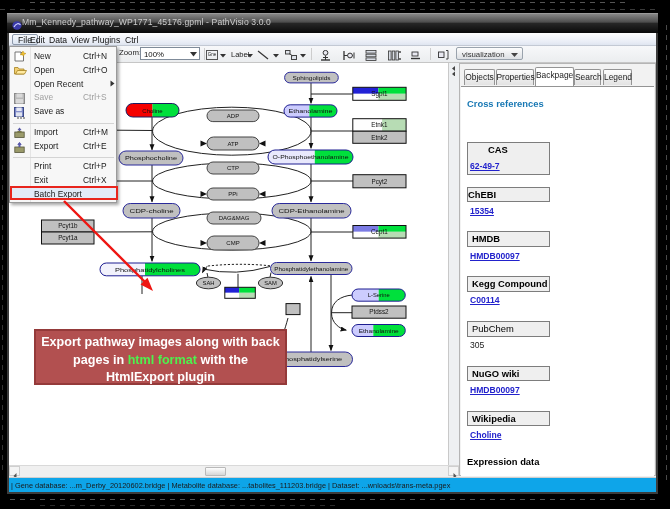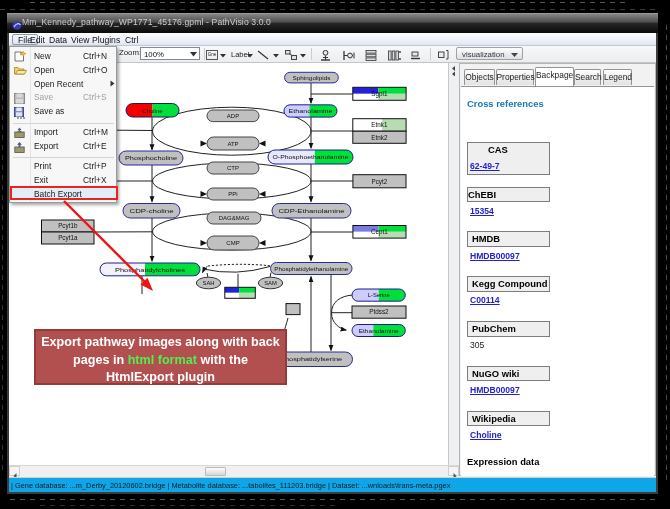--- a/index.html
+++ b/index.html
@@ -386,21 +386,21 @@
   <div class="abs" style="left:1px;top:21.5px;width:193px;height:389px;background:#fff;border-top:1px solid #949494;">
     <div class="abs" style="left:6px;top:11px;font-size:9.4px;font-weight:bold;color:#1878b4;">Cross references</div>
     <div class="abs" style="left:6px;top:55.2px;width:83px;height:33px;border:1px solid #7d7d7d;background:#efefef;box-sizing:border-box;font-size:9.4px;font-weight:bold;color:#000;line-height:14px;padding-left:20px;">CAS</div>
     <div class="abs" style="left:9px;top:74.3px;font-size:8.6px;font-weight:bold;color:#2222cc;text-decoration:underline;">62-49-7</div>
     <div class="abs" style="left:6px;top:100.1px;width:83px;height:15.5px;border:1px solid #7d7d7d;background:#efefef;box-sizing:border-box;font-size:9.4px;font-weight:bold;color:#000;line-height:14px;">ChEBI</div>
     <div class="abs" style="left:9px;top:119.2px;font-size:8.6px;font-weight:bold;color:#2222cc;text-decoration:underline;">15354</div>
     <div class="abs" style="left:6px;top:144.9px;width:83px;height:15.5px;border:1px solid #7d7d7d;background:#efefef;box-sizing:border-box;font-size:9.4px;font-weight:bold;color:#000;line-height:14px;padding-left:4px;">HMDB</div>
     <div class="abs" style="left:9px;top:164.0px;font-size:8.6px;font-weight:bold;color:#2222cc;text-decoration:underline;">HMDB00097</div>
     <div class="abs" style="left:6px;top:189.8px;width:83px;height:15.5px;border:1px solid #7d7d7d;background:#efefef;box-sizing:border-box;font-size:9.4px;font-weight:bold;color:#000;line-height:14px;padding-left:4px;">Kegg Compound</div>
     <div class="abs" style="left:9px;top:208.8px;font-size:8.6px;font-weight:bold;color:#2222cc;text-decoration:underline;">C00114</div>
-    <div class="abs" style="left:6px;top:234.6px;width:83px;height:15.5px;border:1px solid #7d7d7d;background:#efefef;box-sizing:border-box;font-size:9.4px;font-weight:bold;color:#000;line-height:14px;padding-left:4px;">PubChem</div>
+    <div class="abs" style="left:6px;top:234.6px;width:83px;height:15.5px;border:1px solid #7d7d7d;background:#efefef;box-sizing:border-box;font-size:9.4px;font-weight:normal;color:#000;line-height:14px;padding-left:4px;">PubChem</div>
     <div class="abs" style="left:9px;top:253.7px;font-size:8.6px;color:#222;">305</div>
     <div class="abs" style="left:6px;top:279.4px;width:83px;height:15.5px;border:1px solid #7d7d7d;background:#efefef;box-sizing:border-box;font-size:9.4px;font-weight:bold;color:#000;line-height:14px;padding-left:4px;">NuGO wiki</div>
     <div class="abs" style="left:9px;top:298.6px;font-size:8.6px;font-weight:bold;color:#2222cc;text-decoration:underline;">HMDB00097</div>
     <div class="abs" style="left:6px;top:324.3px;width:83px;height:15.5px;border:1px solid #7d7d7d;background:#efefef;box-sizing:border-box;font-size:9.4px;font-weight:bold;color:#000;line-height:14px;padding-left:4px;">Wikipedia</div>
     <div class="abs" style="left:9px;top:343.4px;font-size:8.6px;font-weight:bold;color:#2222cc;text-decoration:underline;">Choline</div>
     <div class="abs" style="left:6px;top:369px;font-size:9.4px;font-weight:bold;color:#000;">Expression data</div>
   </div>
 </div>
 
 <div class="abs" style="left:9px;top:465px;width:450px;height:11px;background:#f0f0f0;border-top:1px solid #d9d9d9;box-sizing:border-box;">

